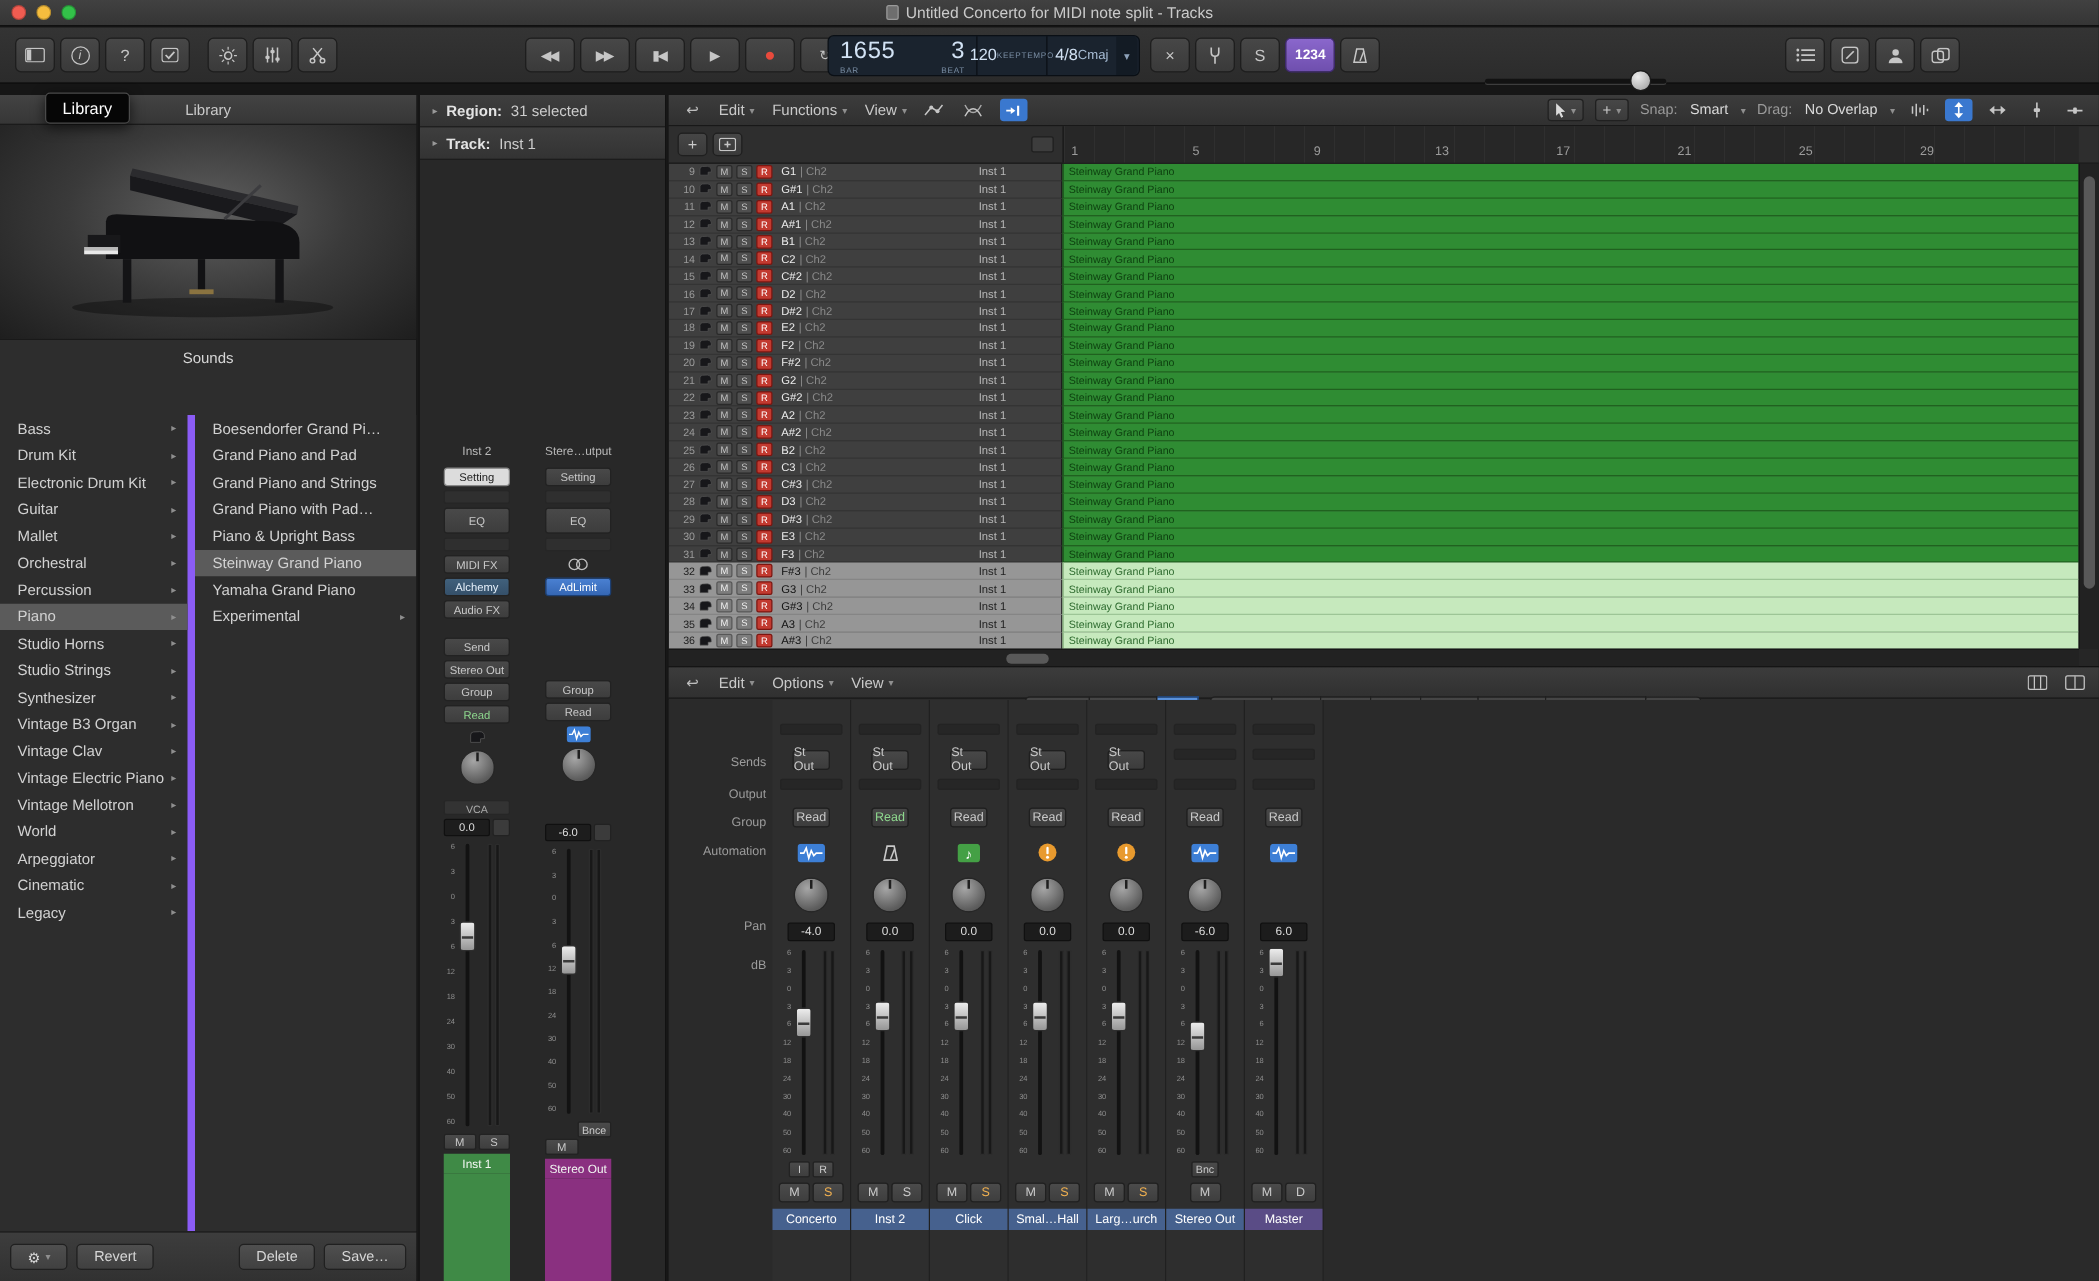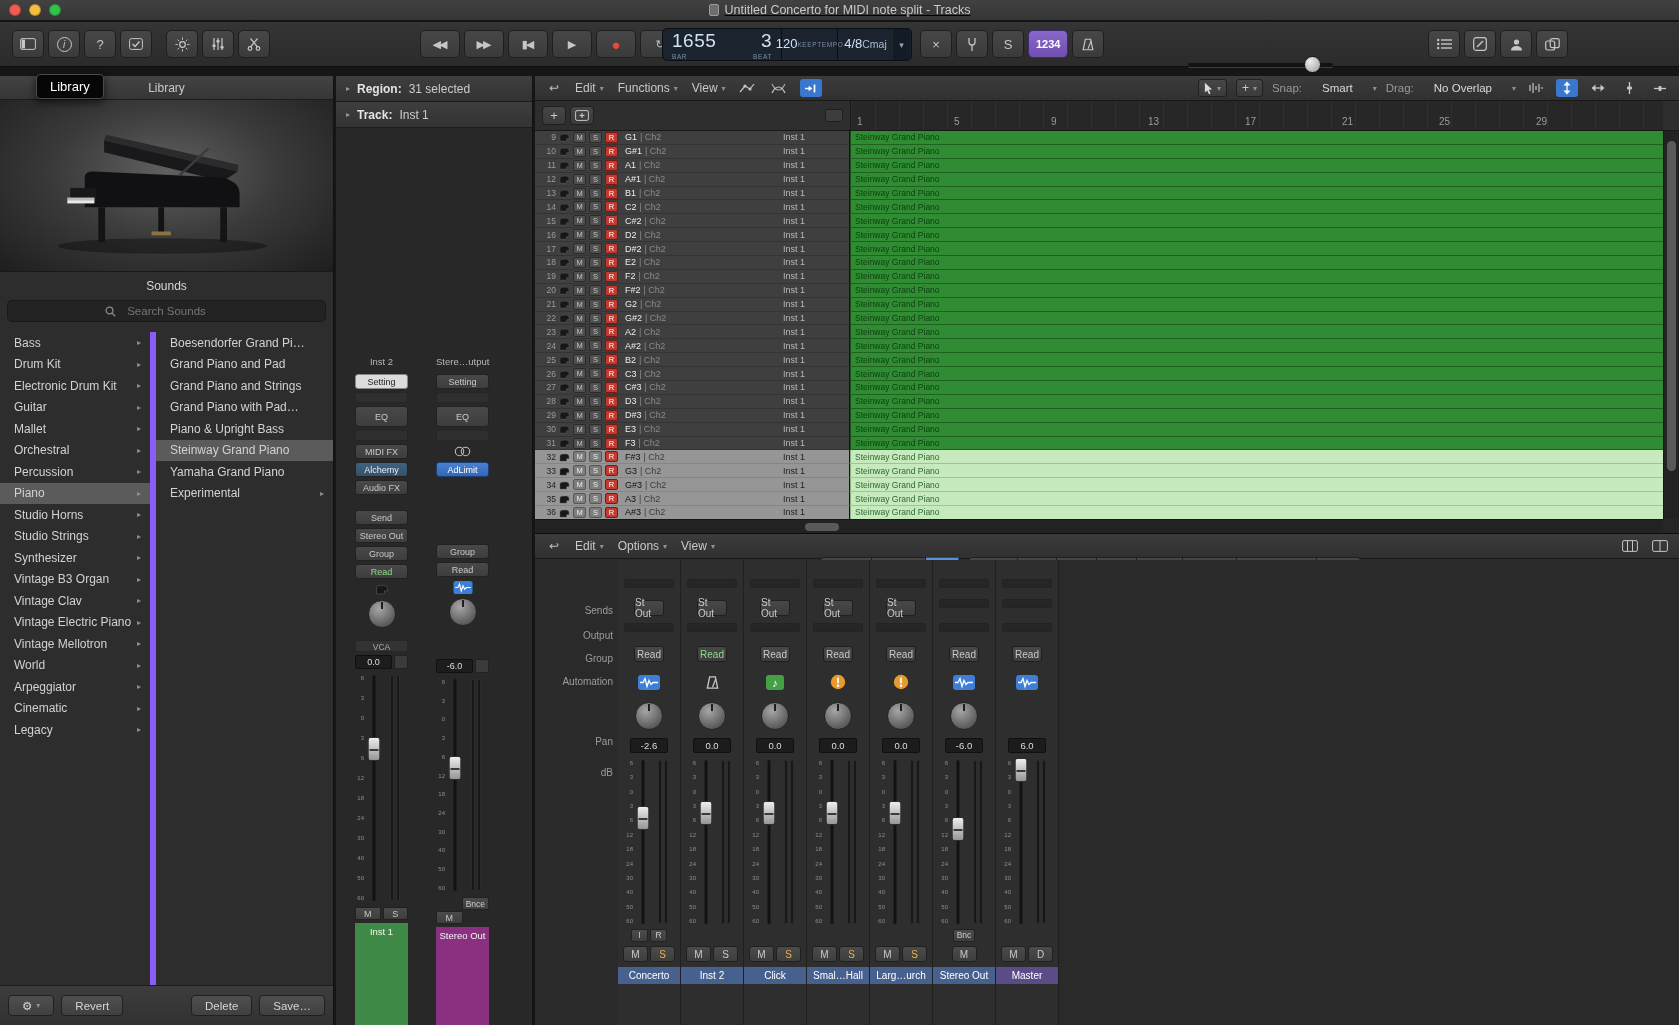--- a/index.html
+++ b/index.html
@@ -2,21 +2,21 @@
 <html><head>
 <meta charset="utf-8">
 <style>
   * { margin:0; padding:0; box-sizing:border-box; }
   html,body { width:1679px; height:1025px; background:#161616; overflow:hidden;
               font-family:"Liberation Sans", sans-serif; -webkit-font-smoothing:antialiased; }
   #app { position:absolute; inset:0; }
 
   
   #titlebar { position:absolute; left:0; top:0; width:100%; height:21px;
-              background:linear-gradient(#414141,#353535); border-bottom:1px solid #101010;text-decoration:underline; }
+              background:linear-gradient(#414141,#353535); border-bottom:1px solid #101010; }
   .traffic { position:absolute; left:9px; top:4px; display:flex; gap:8px; }
   .tl { width:12px; height:12px; border-radius:50%; border:1px solid rgba(0,0,0,.25); }
   .tl.red{background:#f05c51} .tl.yellow{background:#f5bd3e} .tl.green{background:#33c149}
   .wtitle { height:100%; display:flex; align-items:center; justify-content:center; gap:6px;
             color:#cacaca; font-size:12.5px; }
   .doc-ic { width:10px; height:12px; border:1px solid #9a9a9a; border-radius:2px; background:#6e6e6e; }
 
   
   #toolbar { position:absolute; top:22px; left:0; width:100%; height:45px;
              background:linear-gradient(#343434,#2b2b2b); border-bottom:1px solid #0e0e0e; }
@@ -137,21 +137,21 @@
   .area-menubar { height:25px; background:linear-gradient(#3c3c3c,#303030); border-bottom:1px solid #181818;
                   display:flex; align-items:center; padding:0 8px; gap:10px; color:#c9c9c9; font-size:12px; }
   .menus { display:flex; gap:14px; }
   .menu-item { display:flex; align-items:center; gap:4px; }
   .mb-ic { min-width:22px; height:18px; padding:0 2px; display:flex; align-items:center; justify-content:center;
            color:#bdbdbd; border-radius:3px; font-size:12px; }
   .mb-ic.active { background:#3a78cf; color:#fff; }
   .mb-right { margin-left:auto; display:flex; align-items:center; gap:9px; }
   .tool-btn { display:flex; align-items:center; gap:4px; padding:1px 5px; background:linear-gradient(#474747,#3b3b3b);
               border:1px solid #202020; border-radius:3px; height:18px; }
-  .mb-ctl { display:flex; align-items:center; gap:20px; font-size:11.5px; }
+  .mb-ctl { display:flex; align-items:center; gap:10px; font-size:11.5px; }
   .mb-ctl .lab { color:#9a9a9a; } .mb-ctl .val { color:#dadada; }
 
   
   #tracks-area { position:absolute; left:0; top:0; right:0; height:458px; background:#262626; border-bottom:1px solid #0d0d0d; }
   #tracks-subbar { position:absolute; top:25px; left:0; right:0; height:30px; background:#2e2e2e; border-bottom:1px solid #181818; }
   #add-track-btns { position:absolute; left:7px; top:5px; display:flex; gap:4px; }
   .sub-btn { width:24px; height:19px; background:linear-gradient(#464646,#3a3a3a); border:1px solid #1f1f1f;
              border-radius:4px; color:#c9c9c9; font-size:13px; display:flex; align-items:center; justify-content:center; }
   #hdr-mini { position:absolute; left:290px; top:8px; width:18px; height:13px; background:#3d3d3d;
               border:1px solid #1f1f1f; border-radius:2px; }
@@ -406,27 +406,20 @@
         <rect x="52" y="87" width="28" height="6" fill="#e9e9e9"></rect>
         <rect x="52" y="87" width="28" height="3" fill="#2a2a2a" opacity="0.25"></rect>
         <line x1="168" y1="64" x2="198" y2="36" stroke="#3c3c3f" stroke-width="2.5"></line>
         <rect x="84" y="97" width="7" height="36" fill="#141416"></rect>
         <rect x="210" y="97" width="7" height="36" fill="#141416"></rect>
         <rect x="146" y="97" width="6" height="26" fill="#121214"></rect>
         <rect x="139" y="122" width="20" height="4" fill="#8a7340"></rect>
       </svg>
     </div>
     <div id="sounds-title">Sounds</div>
-    <div id="search-wrap">
-      <input id="search-input" placeholder="Search Sounds" style="">
-      <svg id="search-mag" width="11" height="11" viewBox="0 0 11 11">
-          <circle cx="4.5" cy="4.5" r="3.4" fill="none" stroke="#8a8a8a" stroke-width="1.3"></circle>
-          <line x1="7.2" y1="7.2" x2="10.2" y2="10.2" stroke="#8a8a8a" stroke-width="1.3"></line>
-        </svg>
-    </div>
     <div id="lib-lists">
       <div id="lib-cats">
           <div class="lib-row">
             <span>Bass</span>
             <span class="chv">▸</span>
           </div>
           <div class="lib-row">
             <span>Drum Kit</span>
             <span class="chv">▸</span>
           </div>
@@ -1335,21 +1328,21 @@
     <div class="mx-iconrow">
                 <svg width="22" height="15" viewBox="0 0 22 15">
                   <rect width="22" height="15" rx="3" fill="#3d7fd6"></rect>
                   <polyline points="2,7.5 5,7.5 7,3.5 9,11.5 11,5.5 13,9.5 15,7.5 20,7.5" fill="none" stroke="#fff" stroke-width="1.3"></polyline>
                 </svg>
               </div>
     <div class="mx-panrow">
                 <div class="knob"></div>
               </div>
     <div class="mx-dbrow">
-                <div class="mx-db">-2.6</div>
+                <div class="mx-db">-4.0</div>
               </div>
     <div class="mx-faderrow">
       <div class="fscale">
                   <i>6</i>
                   <i>3</i>
                   <i>0</i>
                   <i>3</i>
                   <i>6</i>
                   <i>12</i>
                   <i>18</i>

